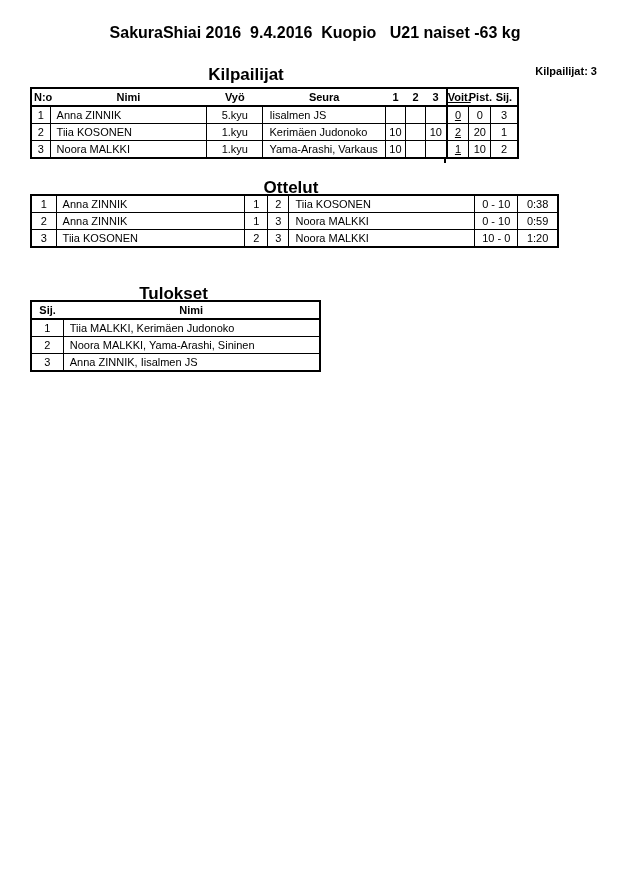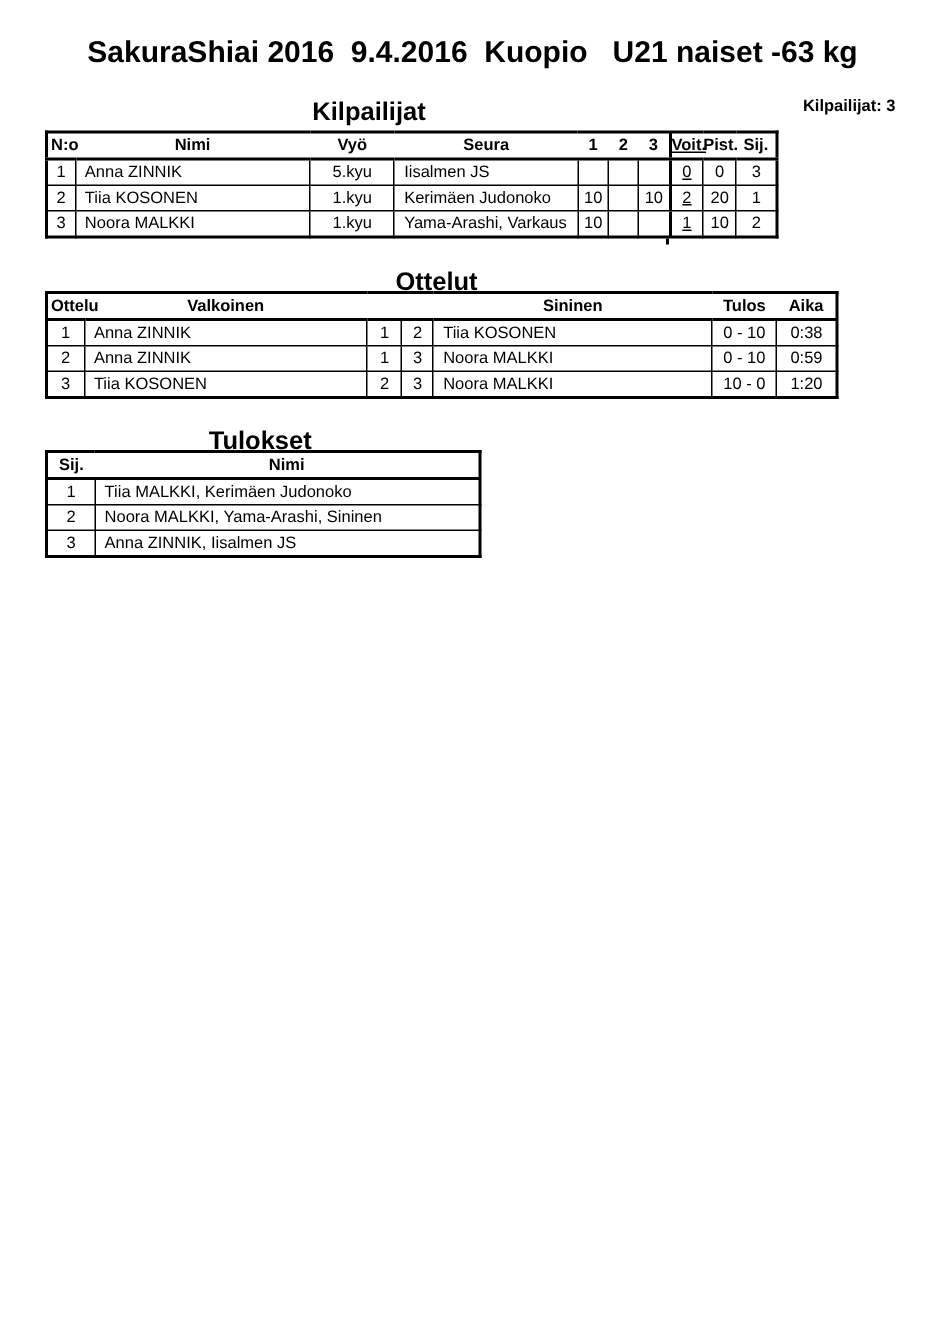--- a/index.html
+++ b/index.html
@@ -9,21 +9,21 @@
     height: 891px;
     background: #ffffff;
     color: #000000;
     font-family: "Liberation Sans", sans-serif;
     overflow: hidden;
   }
   .doc-title {
     position: absolute;
     top: 24px; left: 0; right: 0;
     text-align: center;
-    font-size: 20px;
+    font-size: 16px;
     font-weight: bold;
     white-space: pre;
   }
   .competitors-count {
     position: absolute;
     top: 53px; right: 33px;
     font-size: 11px;
     font-weight: bold;
     margin-top: 12px;
   }
@@ -161,29 +161,20 @@
     <colgroup>
       <col style="width:25px">
         <col style="width:188px">
         <col style="width:23px">
         <col style="width:21px">
       <col style="width:185px">
         <col style="width:43px">
         <col style="width:40px">
     </colgroup>
     <tbody>
-        <tr>
-      <th class="al">Ottelu</th>
-      <th>Valkoinen</th>
-      <th></th>
-      <th></th>
-      <th>Sininen</th>
-      <th>Tulos</th>
-      <th>Aika</th>
-    </tr>
     <tr>
       <td>1</td>
       <td class="al">Anna ZINNIK</td>
       <td>1</td>
       <td>2</td>
       <td class="al">Tiia KOSONEN</td>
       <td>0 - 10</td>
       <td>0:38</td>
     </tr>
     <tr>

